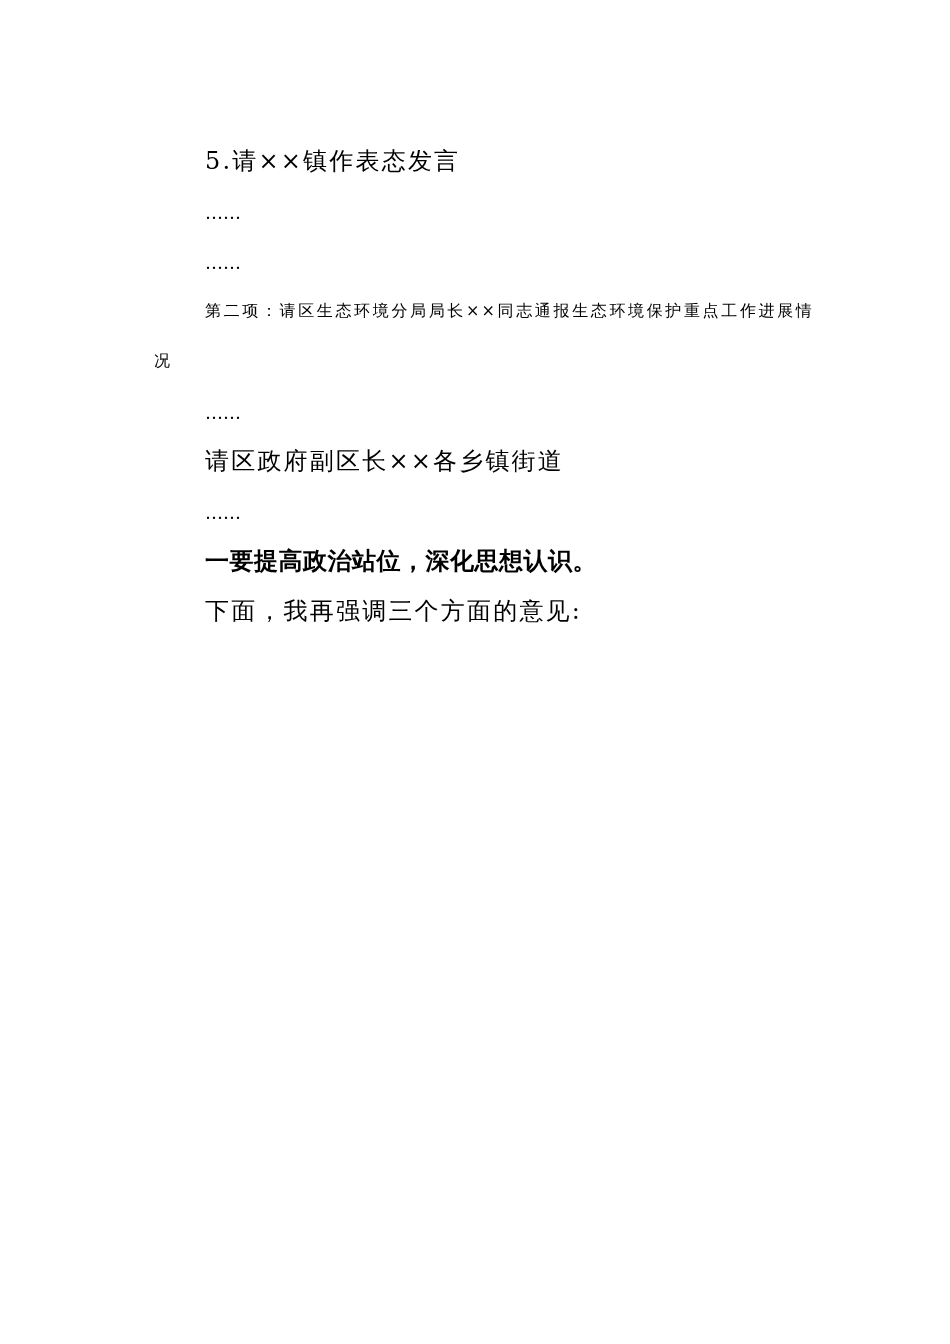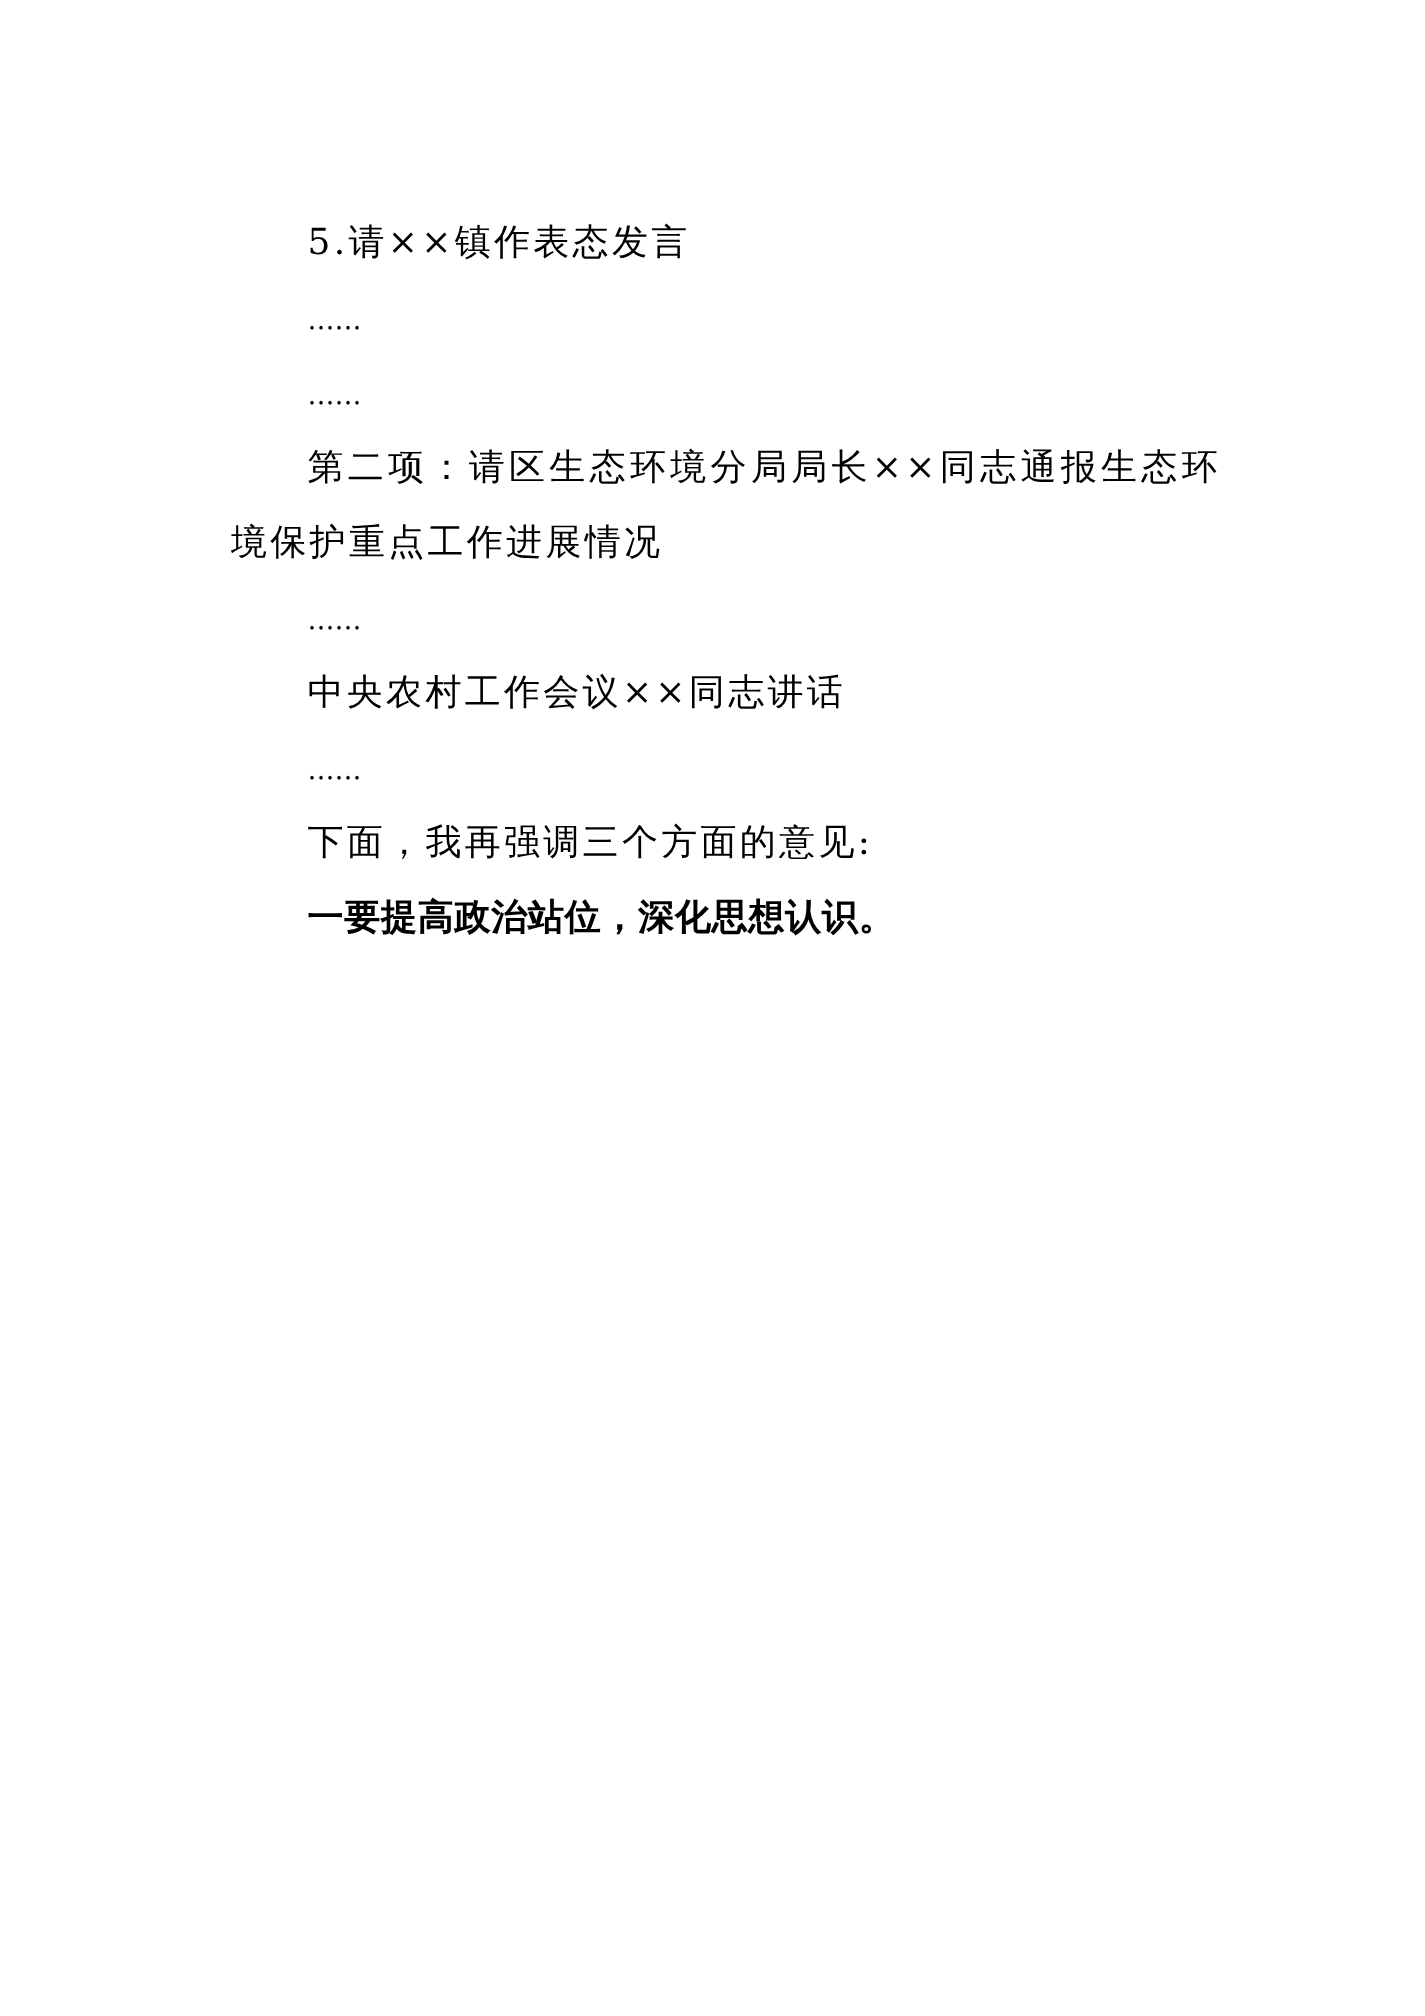--- a/index.html
+++ b/index.html
@@ -22,21 +22,21 @@
     width: 660px;
   }
   .line {
     font-size: 24px;
     line-height: 50px;
     height: 50px;
     white-space: nowrap;
     letter-spacing: 2.2px;
   }
   .para {
-    font-size: 24px;
+    font-size: 16px;
     line-height: 50px;
     text-align: justify;
     text-align-last: left;
     letter-spacing: 2.2px;
     margin: 0;
   }
   .indent {
     text-indent: 51px;
   }
   .bold {
@@ -51,17 +51,17 @@
 </style>
 </head>
 <body>
 
 <div class="page">
   <div class="line indent">5.请××镇作表态发言</div>
   <div class="line indent"><span class="ellipsis">……</span></div>
   <div class="line indent"><span class="ellipsis">……</span></div>
   <p class="para indent">第二项：请区生态环境分局局长××同志通报生态环境保护重点工作进展情况</p>
   <div class="line indent"><span class="ellipsis">……</span></div>
-  <div class="line indent">中央农村工作会议××同志讲话</div>
+  <div class="line indent">请区政府副区长××各乡镇街道</div>
   <div class="line indent"><span class="ellipsis">……</span></div>
+  <div class="line indent bold">一要提高政治站位，深化思想认识。</div>
   <div class="line indent">下面，我再强调三个方面的意见:</div>
-  <div class="line indent bold">一要提高政治站位，深化思想认识。</div>
 </div>
 
 </body></html>

